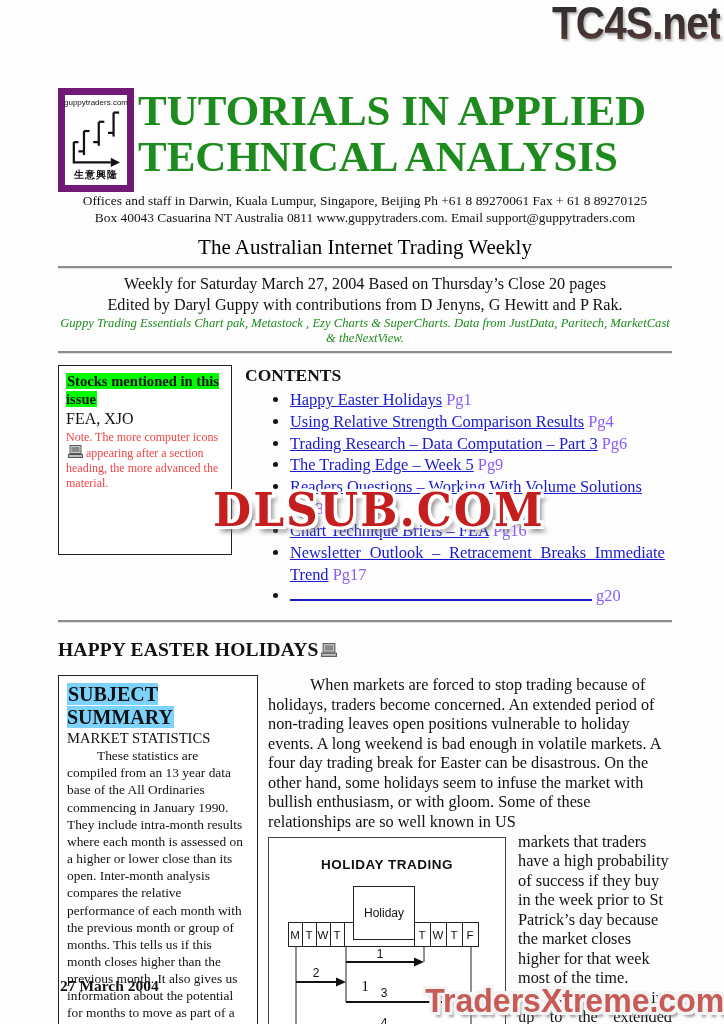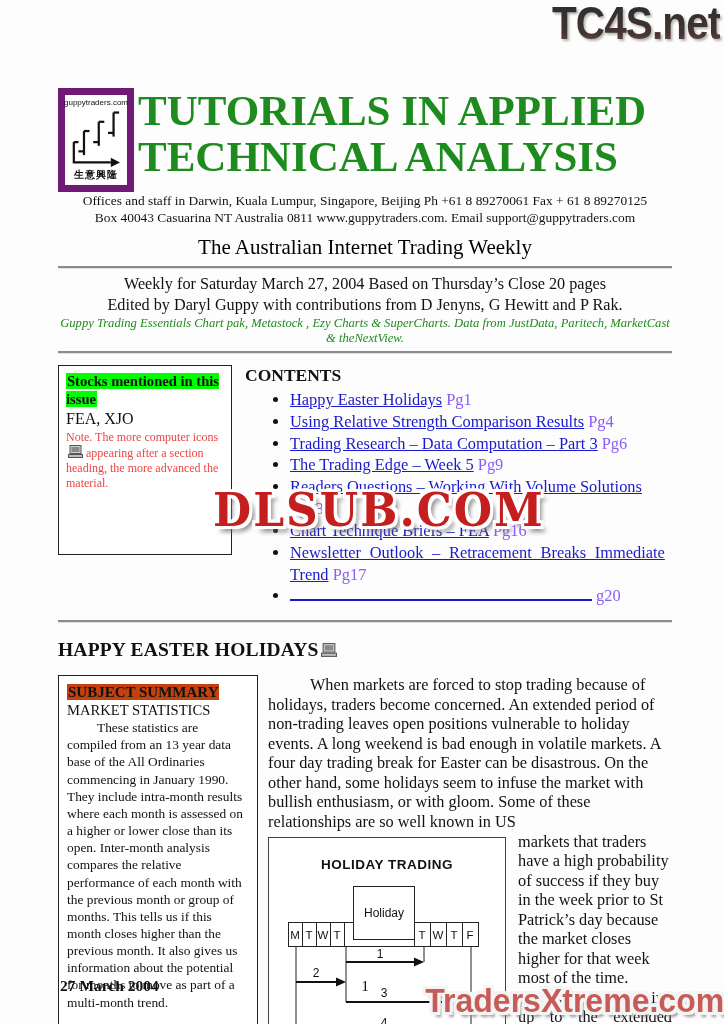--- a/index.html
+++ b/index.html
@@ -73,21 +73,21 @@
   .toc-link { color:#1a1acd; text-decoration:underline; }
   .toc .pg { color:#8b5cf6; }
   .justify-link { word-spacing:4.6px; }
   .strip-bar { display:inline-block; width:302px; height:13px; border-bottom:2px solid #1a1acd; }
 
   
   .section-heading { font-weight:bold; font-size:19.5px; margin-top:17px; letter-spacing:.2px; }
   .pc-icon { display:inline-block; vertical-align:-1px; margin-left:2px; }
   .article-row { display:flex; align-items:flex-start; margin-top:14px; }
   .summary-box { width:200px; border:1px solid #222; background:#fff; padding:7px 8px; min-height:352px; flex:none; }
-  .summary-title { font-weight:bold; font-size:15px; background:#c2410c; display:inline; padding:0 1px; }
+  .summary-title { font-weight:bold; font-size:20px; background:#7dd3fc; display:inline; padding:0 1px; }
   .summary-sub { font-size:14.6px; margin-top:1px; }
   .summary-box p { font-size:13.4px; line-height:1.28; text-indent:30px; }
   .article-body { flex:1; padding-left:10px; font-size:16.3px; line-height:1.2; }
   .p1 { text-indent:42px; }
   .figure-float { float:left; width:238px; margin:5px 12px 2px 0; }
   .p2 { text-indent:38px; text-align:justify; margin-top:0; }
   .wrap-rest { text-align:left; }
 
   
   .fig-svg { display:block; background:#fff; }

